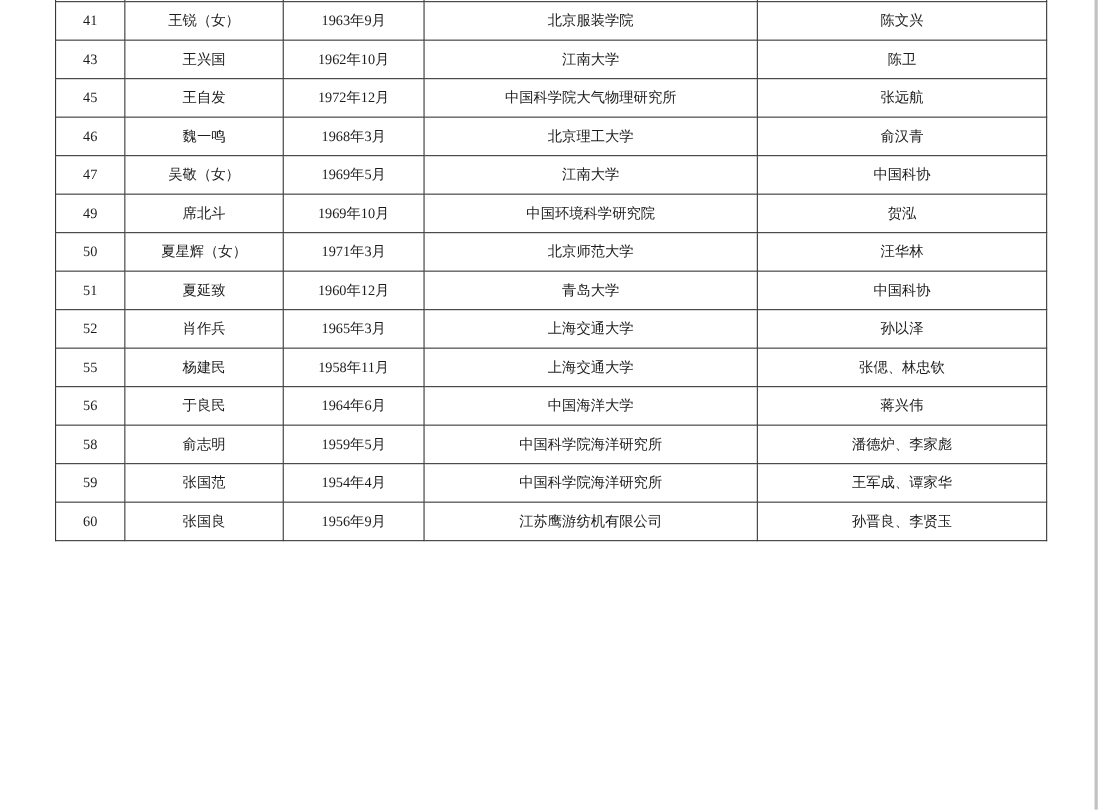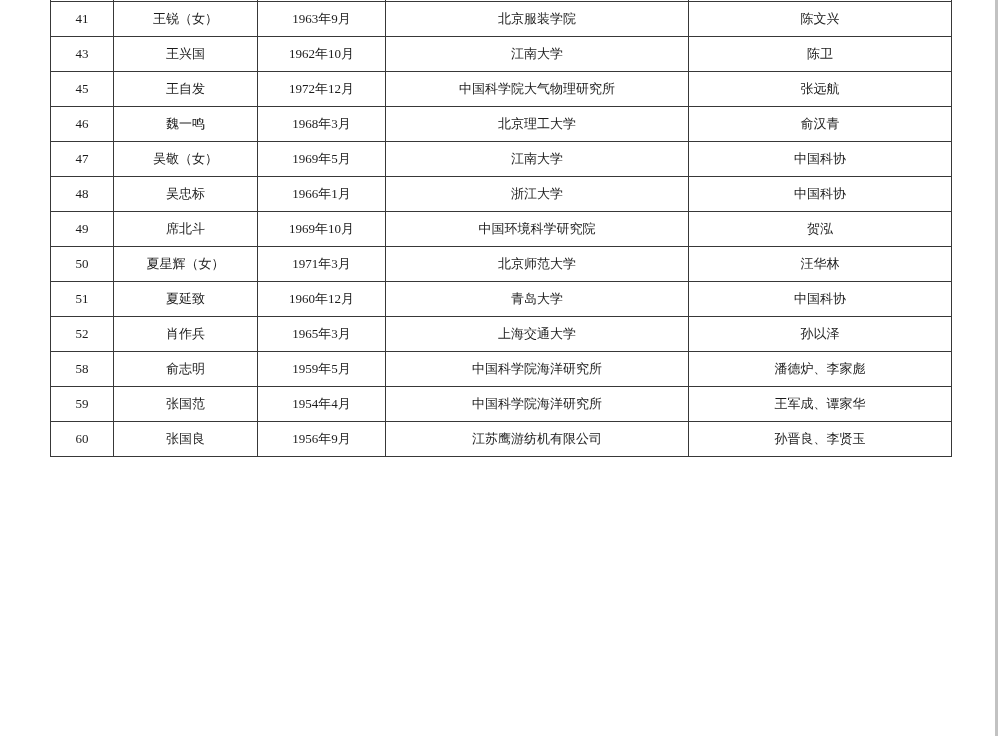--- a/index.html
+++ b/index.html
@@ -101,27 +101,20 @@
           <td>俞汉青</td>
         </tr>
         <tr>
           <td>47</td>
           <td>吴敬（女）</td>
           <td>1969年5月</td>
           <td>江南大学</td>
           <td>中国科协</td>
         </tr>
         <tr>
-          <td>48</td>
-          <td>吴忠标</td>
-          <td>1966年1月</td>
-          <td>浙江大学</td>
-          <td>中国科协</td>
-        </tr>
-        <tr>
           <td>49</td>
           <td>席北斗</td>
           <td>1969年10月</td>
           <td>中国环境科学研究院</td>
           <td>贺泓</td>
         </tr>
         <tr>
           <td>50</td>
           <td>夏星辉（女）</td>
           <td>1971年3月</td>
@@ -134,20 +127,34 @@
           <td>1960年12月</td>
           <td>青岛大学</td>
           <td>中国科协</td>
         </tr>
         <tr>
           <td>52</td>
           <td>肖作兵</td>
           <td>1965年3月</td>
           <td>上海交通大学</td>
           <td>孙以泽</td>
+        </tr>
+        <tr>
+          <td>55</td>
+          <td>杨建民</td>
+          <td>1958年11月</td>
+          <td>上海交通大学</td>
+          <td>张偲、林忠钦</td>
+        </tr>
+        <tr>
+          <td>56</td>
+          <td>于良民</td>
+          <td>1964年6月</td>
+          <td>中国海洋大学</td>
+          <td>蒋兴伟</td>
         </tr>
         <tr>
           <td>58</td>
           <td>俞志明</td>
           <td>1959年5月</td>
           <td>中国科学院海洋研究所</td>
           <td>潘德炉、李家彪</td>
         </tr>
         <tr>
           <td>59</td>

